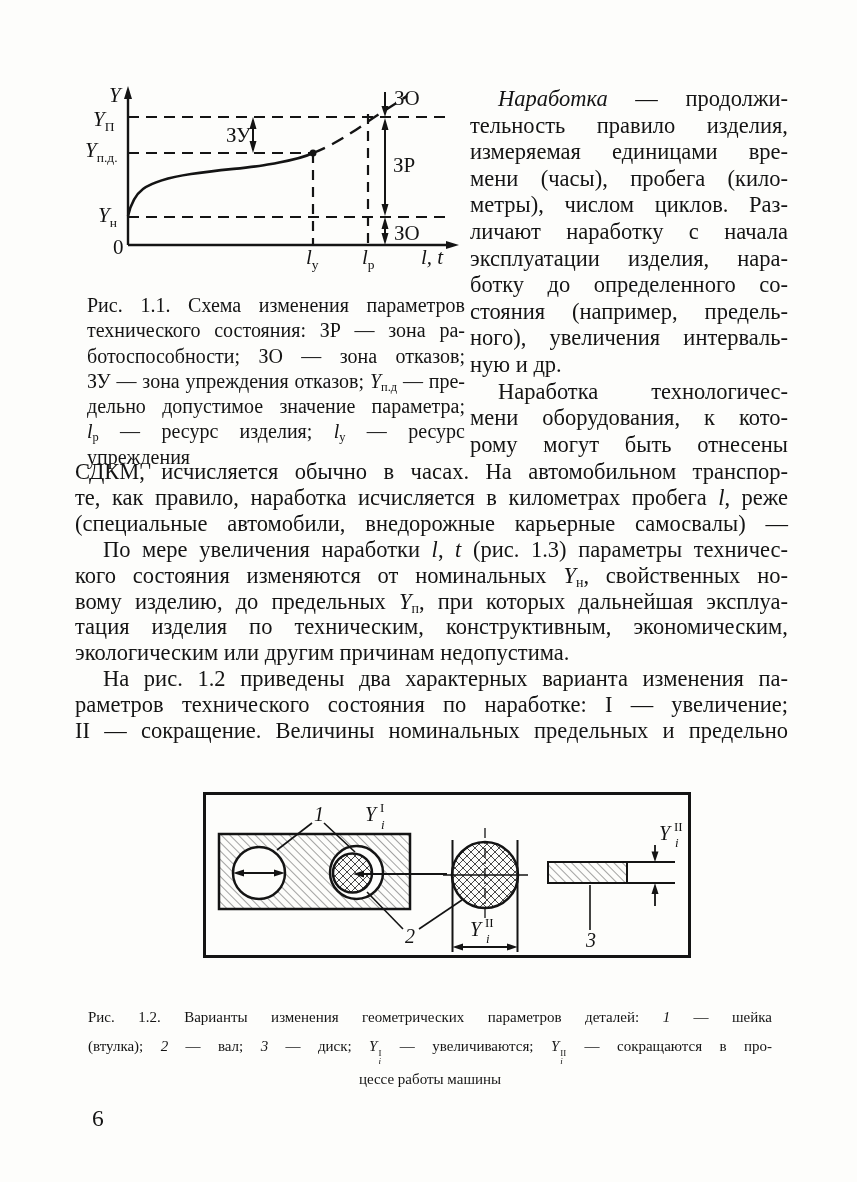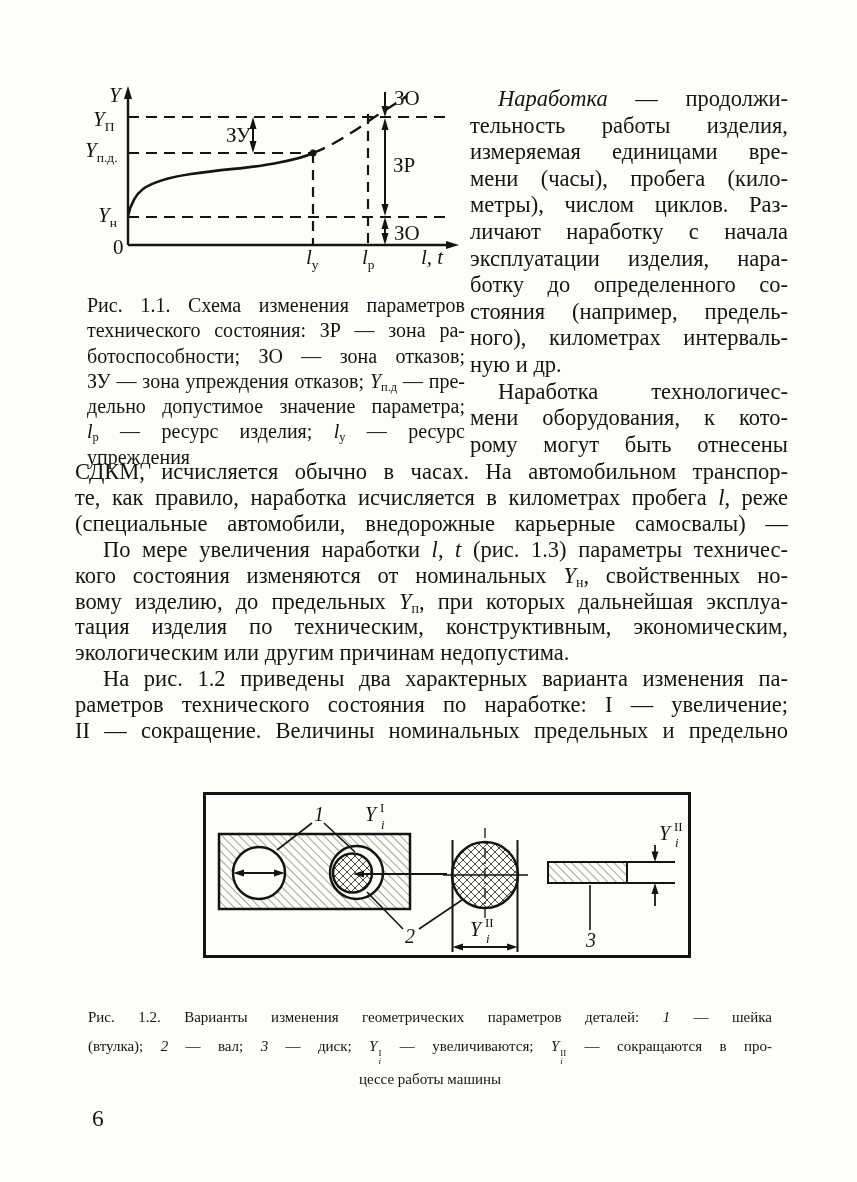--- a/index.html
+++ b/index.html
@@ -102,29 +102,29 @@
       <div class="tline"><span>Рис. 1.1. Схема изменения параметров</span></div>
       <div class="tline"><span>технического состояния: ЗР — зона ра-</span></div>
       <div class="tline"><span>ботоспособности; ЗО — зона отказов;</span></div>
       <div class="tline"><span>ЗУ — зона упреждения отказов; </span><span class="it">Y</span><sub>п.д</sub><span> — пре-</span></div>
       <div class="tline"><span>дельно допустимое значение параметра;</span></div>
       <div class="tline"><span class="it">l</span><sub>р</sub><span> — ресурс изделия; </span><span class="it">l</span><sub>у</sub><span> — ресурс упреждения</span></div>
     </div>
 
   <div id="rcol" class="abs">
       <div class="tline ind"><span class="it">Наработка</span><span> — продолжи-</span></div>
-      <div class="tline"><span>тельность работы изделия,</span></div>
+      <div class="tline"><span>тельность правило изделия,</span></div>
       <div class="tline"><span>измеряемая единицами вре-</span></div>
       <div class="tline"><span>мени (часы), пробега (кило-</span></div>
       <div class="tline"><span>метры), числом циклов. Раз-</span></div>
       <div class="tline"><span>личают наработку с начала</span></div>
       <div class="tline"><span>эксплуатации изделия, нара-</span></div>
       <div class="tline"><span>ботку до определенного со-</span></div>
       <div class="tline"><span>стояния (например, предель-</span></div>
-      <div class="tline"><span>ного), километрах интерваль-</span></div>
+      <div class="tline"><span>ного), увеличения интерваль-</span></div>
       <div class="tline last"><span>ную и др.</span></div>
       <div class="tline ind"><span>Наработка технологичес-</span></div>
       <div class="tline"><span>мени оборудования, к кото-</span></div>
       <div class="tline"><span>рому могут быть отнесены</span></div>
     </div>
 
   <div id="btext" class="abs">
       <div class="tline"><span>СДКМ, исчисляется обычно в часах. На автомобильном транспор-</span></div>
       <div class="tline"><span>те, как правило, наработка исчисляется в километрах пробега </span><span class="it">l</span><span>, реже</span></div>
       <div class="tline"><span>(специальные автомобили, внедорожные карьерные самосвалы) —</span></div>

